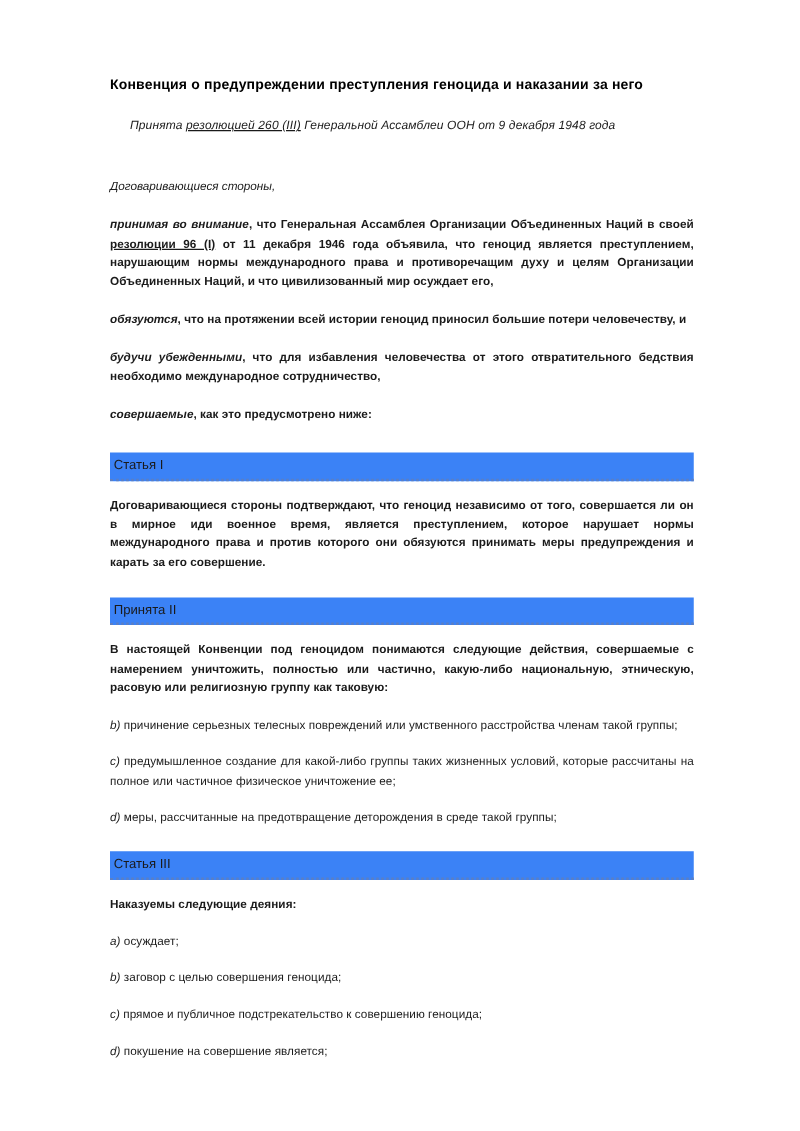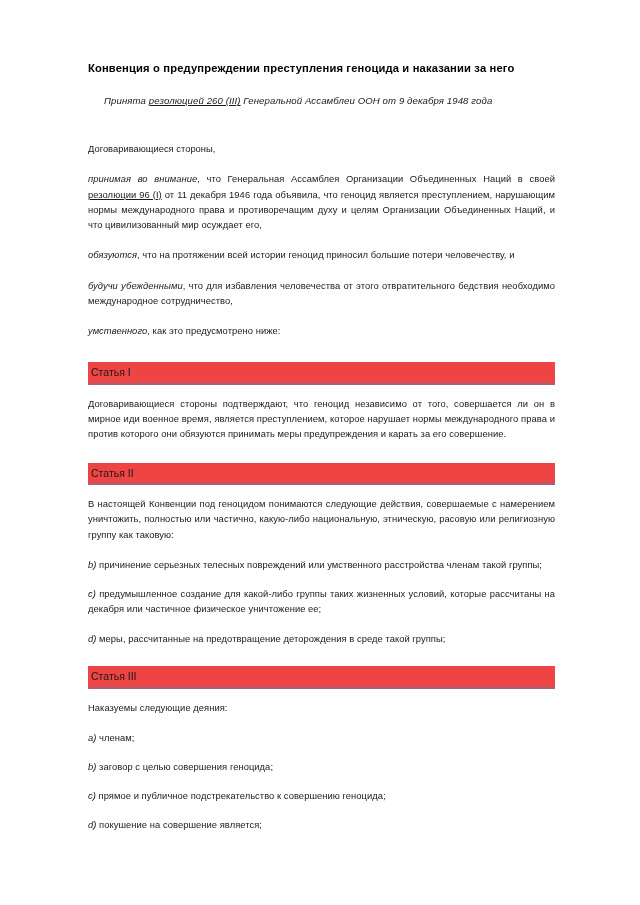--- a/index.html
+++ b/index.html
@@ -43,29 +43,30 @@
   .para .lnk {
     text-decoration: underline;
   }
   .para {
     font-size: 9.4px;
     line-height: 1.62;
     text-align: justify;
     margin: 0 0 15px 0;
     color: #1a1a1a;
     letter-spacing: 0.05px;
+    font-weight: bold;
   }
   .para.last-intro {
     margin-bottom: 24px;
   }
   .para .lead {
     font-style: italic;
   }
   .section-head {
-    background: #ef4444;
+    background: #3b82f6;
     border-bottom: 2px dotted #5b7fc4;
     font-size: 10.5px;
     color: #1a1a1a;
     padding: 4px 5px 3px 3px;
     margin: 0 0 11px 0;
     line-height: 1.3;
   }
   .article-block {
     margin-bottom: 12px;
   }
@@ -74,20 +75,21 @@
     line-height: 1.62;
     text-align: justify;
     margin: 0 0 14px 0;
     color: #1a1a1a;
     letter-spacing: 0.05px;
   }
   .item .enum {
     font-style: italic;
   }
   .intro-lead {
+    font-style: italic;
     font-size: 9.4px;
     line-height: 1.62;
     margin: 0 0 15px 0;
     color: #1a1a1a;
   }
   .spacer-sm { height: 6px; }
 </style>
 </head>
 <body>
 
@@ -98,42 +100,42 @@
   <p class="doc-subtitle"><span>Принята </span><span class="lnk">резолюцией 260 (III)</span><span> Генеральной Ассамблеи ООН от 9 декабря 1948 года</span></p>
 
   <p class="intro-lead">Договаривающиеся стороны,</p>
 
   <p class="para"><span class="lead">принимая во внимание</span><span>, что Генеральная Ассамблея Организации Объединенных Наций в своей </span><span class="lnk">резолюции 96 (I)</span><span> от 11 декабря 1946 года объявила, что геноцид является преступлением, нарушающим нормы международного права и противоречащим духу и целям Организации Объединенных Наций, и что цивилизованный мир осуждает его,</span></p>
 
   <p class="para"><span class="lead">обязуются</span><span>, что на протяжении всей истории геноцид приносил большие потери человечеству, и</span></p>
 
   <p class="para"><span class="lead">будучи убежденными</span><span>, что для избавления человечества от этого отвратительного бедствия необходимо международное сотрудничество,</span></p>
 
-  <p class="para last-intro"><span class="lead">умственного</span><span>, как это предусмотрено ниже:</span></p>
+  <p class="para last-intro"><span class="lead">совершаемые</span><span>, как это предусмотрено ниже:</span></p>
 
   <div class="article-block">
     <div class="section-head">Статья I</div>
     <p class="para">Договаривающиеся стороны подтверждают, что геноцид независимо от того, совершается ли он в мирное иди военное время, является преступлением, которое нарушает нормы международного права и против которого они обязуются принимать меры предупреждения и карать за его совершение.</p>
   </div>
 
   <div class="spacer-sm"></div>
 
   <div class="article-block">
-    <div class="section-head">Статья II</div>
+    <div class="section-head">Принята II</div>
     <p class="para">В настоящей Конвенции под геноцидом понимаются следующие действия, совершаемые с намерением уничтожить, полностью или частично, какую-либо национальную, этническую, расовую или религиозную группу как таковую:</p>
     <p class="item"><span class="enum">b)</span><span> причинение серьезных телесных повреждений или умственного расстройства членам такой группы;</span></p>
-    <p class="item"><span class="enum">c)</span><span> предумышленное создание для какой-либо группы таких жизненных условий, которые рассчитаны на декабря или частичное физическое уничтожение ее;</span></p>
+    <p class="item"><span class="enum">c)</span><span> предумышленное создание для какой-либо группы таких жизненных условий, которые рассчитаны на полное или частичное физическое уничтожение ее;</span></p>
     <p class="item"><span class="enum">d)</span><span> меры, рассчитанные на предотвращение деторождения в среде такой группы;</span></p>
   </div>
 
   <div class="spacer-sm"></div>
 
   <div class="article-block">
     <div class="section-head">Статья III</div>
     <p class="para">Наказуемы следующие деяния:</p>
-    <p class="item"><span class="enum">a)</span><span> членам;</span></p>
+    <p class="item"><span class="enum">a)</span><span> осуждает;</span></p>
     <p class="item"><span class="enum">b)</span><span> заговор с целью совершения геноцида;</span></p>
     <p class="item"><span class="enum">c)</span><span> прямое и публичное подстрекательство к совершению геноцида;</span></p>
     <p class="item"><span class="enum">d)</span><span> покушение на совершение является;</span></p>
 
   </div>
 
 </div>
 
 </body></html>

